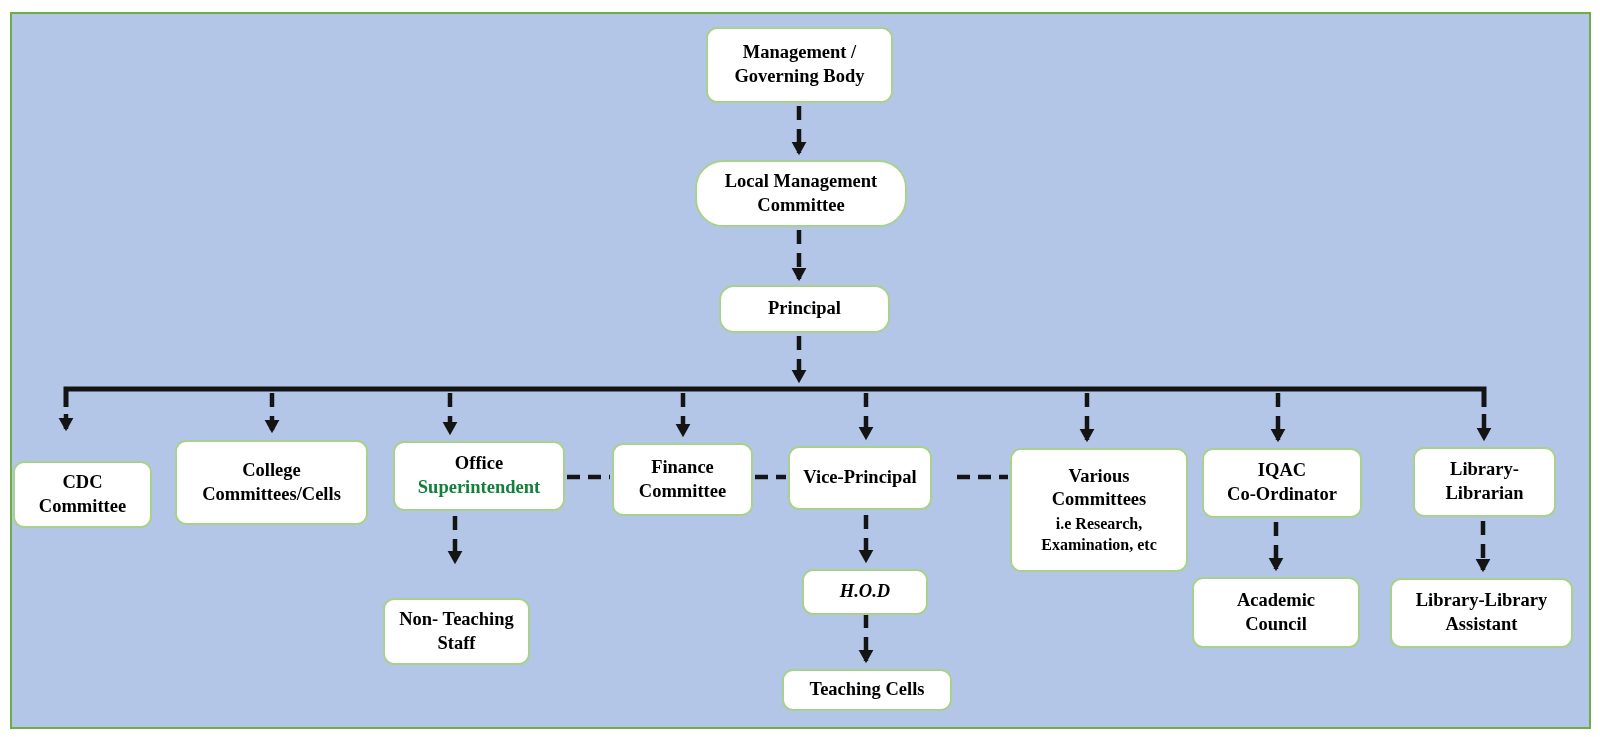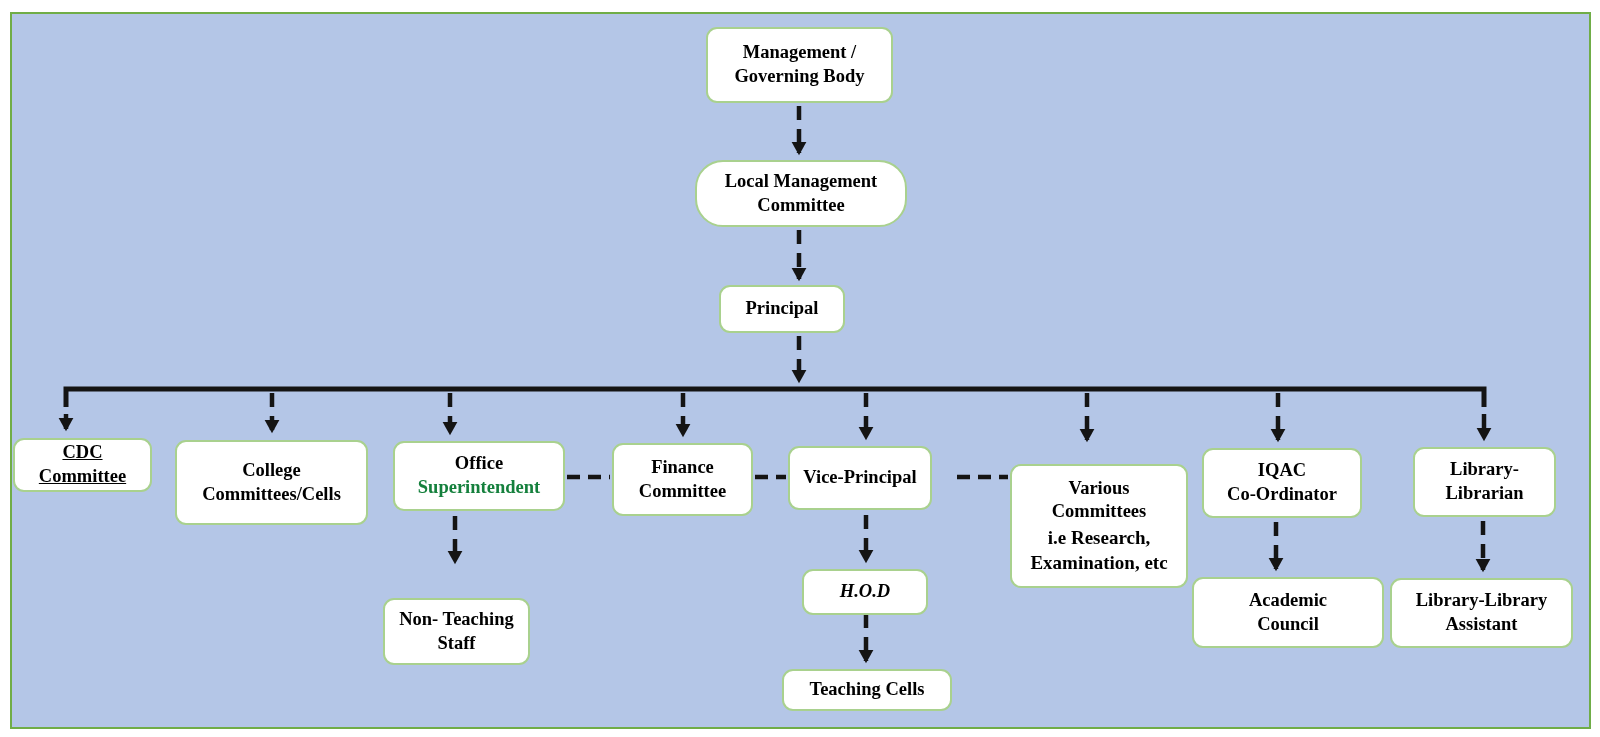--- a/index.html
+++ b/index.html
@@ -13,39 +13,39 @@
     background:#b4c6e7; border:2px solid #70ad47; box-sizing:border-box;
   }
   svg.connectors { position:absolute; left:0; top:0; width:1600px; height:737px; }
   .node {
     position:absolute; background:#ffffff; border:2px solid #a9d18e;
     border-radius:11px; box-sizing:border-box;
     display:flex; flex-direction:column; align-items:center; justify-content:center;
     text-align:center; color:#000000; font-weight:bold; font-size:18.5px; line-height:1.28;
   }
   .node .lbl { white-space:pre-line; display:block; }
-  .node .sub { white-space:pre-line; display:block; font-size:19px; line-height:1.3; margin-top:2px; }
+  .node .sub { white-space:pre-line; display:block; font-size:16px; line-height:1.3; margin-top:2px; }
   .navy { color:#15803d; }
 
   
   #n-management { left:706px; top:27px;  width:187px; height:76px; }
   #n-local      { left:695px; top:160px; width:212px; height:67px;border-radius:28px; }
-  #n-principal  { left:719px; top:285px; width:126px; height:48px; }
-  #n-cdc        { left:13px;  top:438px; width:139px; height:54px;text-decoration:underline; }
+  #n-principal  { left:719px; top:285px; width:171px; height:48px;border-radius:15px; }
+  #n-cdc        { left:13px;  top:461px; width:139px; height:67px; }
   #n-college    { left:175px; top:440px; width:193px; height:85px; }
   #n-office     { left:393px; top:441px; width:172px; height:70px; }
   #n-finance    { left:612px; top:443px; width:141px; height:73px; }
   #n-vice       { left:788px; top:446px; width:144px; height:64px; }
-  #n-various    { left:1010px; top:448px; width:178px; height:124px;margin-top:16px; }
+  #n-various    { left:1010px; top:448px; width:178px; height:124px; }
   #n-iqac       { left:1202px; top:448px; width:160px; height:70px; }
   #n-library    { left:1413px; top:447px; width:143px; height:70px; }
   #n-nonteaching{ left:383px; top:570px; width:147px; height:67px;margin-top:28px; }
   #n-hod        { left:802px; top:569px; width:126px; height:46px;font-style:italic; }
   #n-teaching   { left:782px; top:669px; width:170px; height:42px; }
-  #n-academic   { left:1192px; top:577px; width:192px; height:71px; }
+  #n-academic   { left:1192px; top:577px; width:168px; height:71px; }
   #n-assistant  { left:1390px; top:578px; width:183px; height:70px; }
 
   .dashA { stroke:#141414; stroke-width:4.5; stroke-dasharray:14 9; marker-end:url(#arr); fill:none; }
   .dashEnd { stroke:#141414; stroke-width:4.5; stroke-dasharray:20 8; marker-end:url(#arr); fill:none; }
   .dashH { stroke:#141414; stroke-width:4.5; stroke-dasharray:13 8; fill:none; }
   .trunk { stroke:#141414; stroke-width:5; fill:none; }
 </style>
 </head>
 <body>
 

